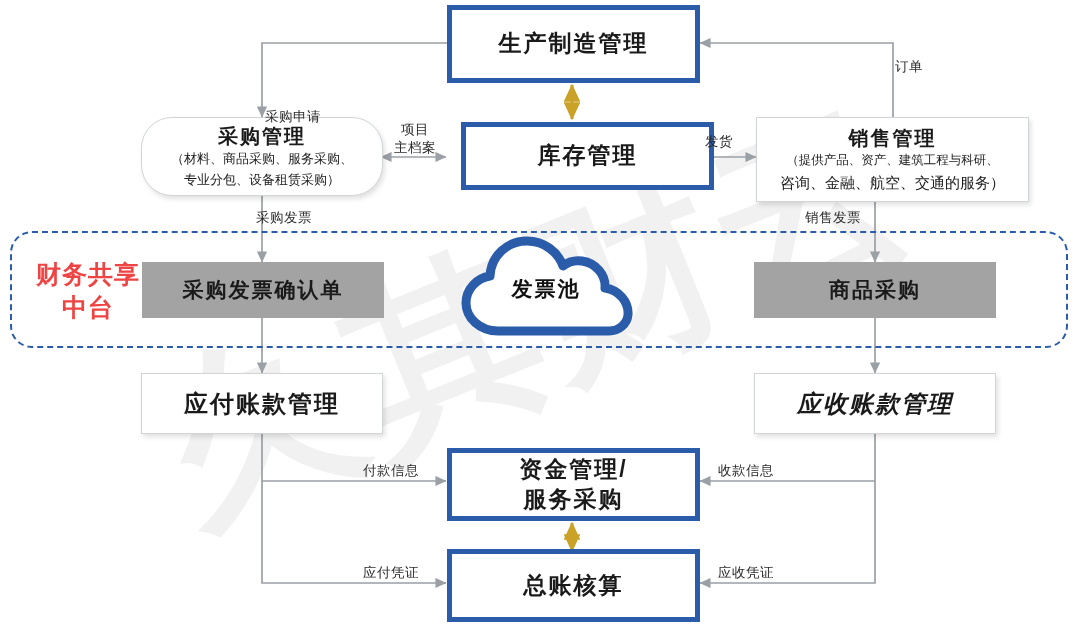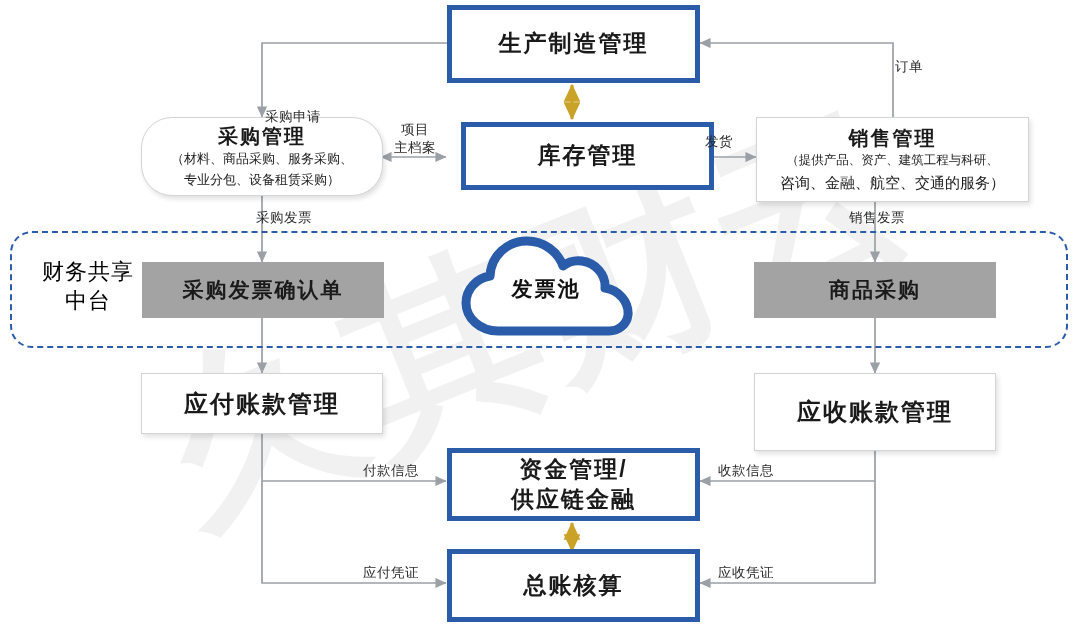--- a/index.html
+++ b/index.html
@@ -89,25 +89,25 @@
     box-sizing:border-box;
     border:2px dashed #2a5caa;
     border-radius:22px;
     background:transparent;
   }
   #band-label{
     position:absolute;
     left:28px; top:258px;
     width:120px;
     text-align:center;
-    font-size:22px;
-    font-weight:normal;
+    font-size:25px;
+    font-weight:bold;
     line-height:1.3;
     letter-spacing:1px;
-    color:#000000;
+    color:#ef4444;
   }
   
   #cloud{
     position:absolute;
     left:452px; top:228px;
     width:188px; height:116px;
   }
   #cloud-label{
     position:absolute;
     left:452px; top:275px;
@@ -229,47 +229,47 @@
   </div>
 
   <div class="node fill" style="left:754px;top:262px;width:242px;height:56px;">
     <div class="title">商品采购</div>
   </div>
 
   <div class="node grey" style="left:141px;top:373px;width:242px;height:61px;">
     <div class="title">应付账款管理</div>
   </div>
 
-  <div class="node grey" style="left:754px;top:373px;width:242px;height:78px;">
+  <div class="node grey" style="left:754px;top:373px;width:242px;height:61px;font-style:italic;">
     <div class="title">应收账款管理</div>
   </div>
 
   <div class="node blue" style="left:447px;top:448px;width:253px;height:73px;">
     <div class="title">资金管理/</div>
-    <div class="title">供应链金融</div>
+    <div class="title">服务采购</div>
   </div>
 
   <div class="node blue" style="left:447px;top:549px;width:253px;height:73px;">
     <div class="title">总账核算</div>
   </div>
 
   <div class="elabel" style="left:265px;top:72px;margin-top:36px;">采购申请</div>
 
   <div class="elabel" style="left:895px;top:58px;">订单</div>
 
   <div class="elabel" style="left:386px;top:121px;width:58px;">
     <div>项目</div>
     <div>主档案</div>
   </div>
 
   <div class="elabel" style="left:705px;top:133px;">发货</div>
 
   <div class="elabel" style="left:256px;top:209px;">采购发票</div>
 
-  <div class="elabel" style="left:849px;top:209px;font-family:Liberation Serif, serif;">销售发票</div>
+  <div class="elabel" style="left:805px;top:209px;font-family:Liberation Serif, serif;">销售发票</div>
 
   <div class="elabel" style="left:363px;top:462px;">付款信息</div>
 
   <div class="elabel" style="left:718px;top:462px;">收款信息</div>
 
   <div class="elabel" style="left:363px;top:564px;">应付凭证</div>
 
   <div class="elabel" style="left:718px;top:564px;">应收凭证</div>
 
 </div>

